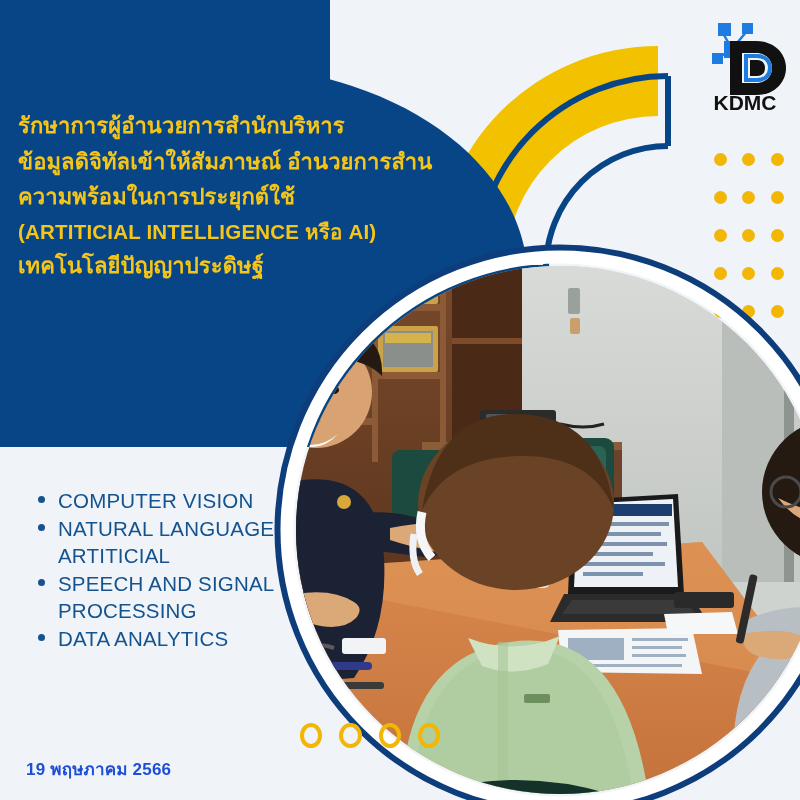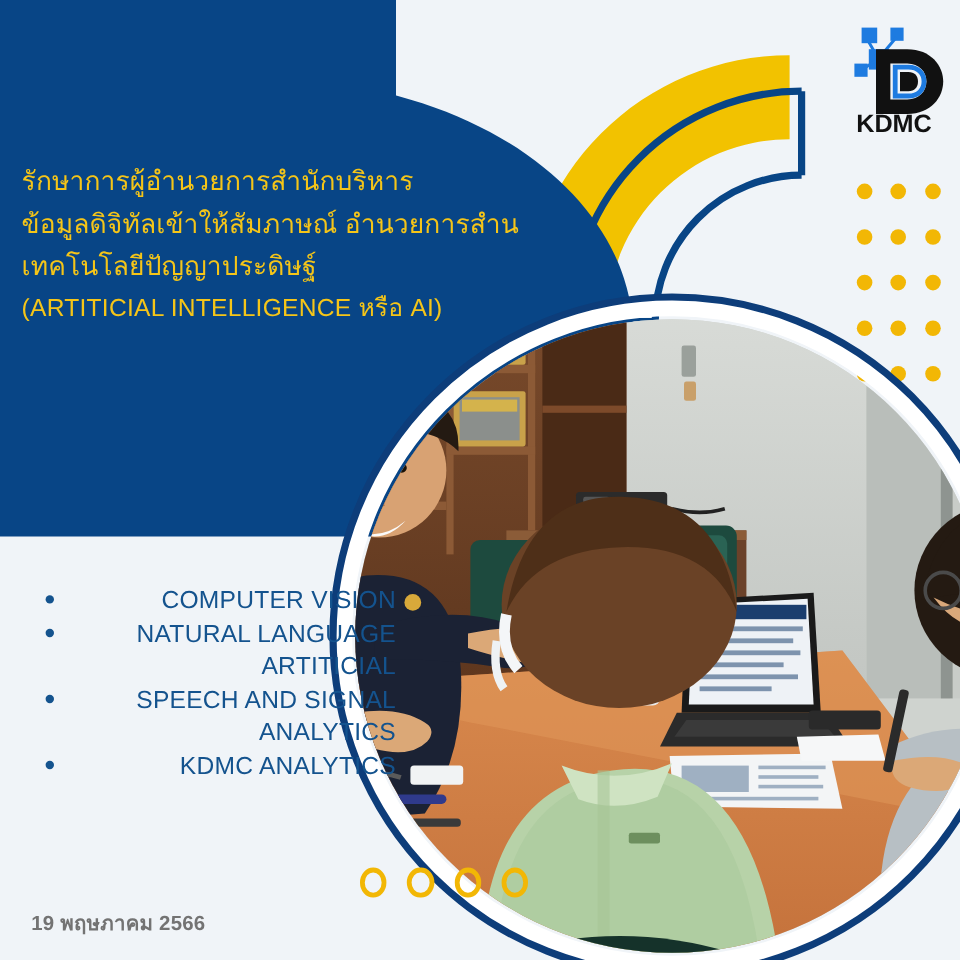--- a/index.html
+++ b/index.html
@@ -22,43 +22,42 @@
   
   .panel { position:absolute; left:0; top:0; width:560px; height:460px; }
 
   .headline {
     position:absolute;
     left:18px; top:108px;
     width:400px;
     color:#F5C518;
     font-size:22px;
     line-height:1.62;
-    font-weight:400;
+    font-weight:700;
     letter-spacing:0.1px;
     z-index:6;
-    margin-top:25px;
   }
   .headline .ln { display:block; white-space:nowrap; }
   .headline .ln.en { font-size:20.5px; letter-spacing:.2px; }
 
   
   .photo-wrap { position:absolute; left:272px; top:242px; width:576px; height:576px; z-index:4; }
 
   
   .dots { position:absolute; left:706px; top:140px; width:86px; height:190px; z-index:3;
           display:grid; grid-template-columns:repeat(3,1fr); grid-template-rows:repeat(5,1fr); }
   .dots i { width:13px; height:13px; border-radius:50%; background:#F2B705; display:block; justify-self:center; align-self:center; }
 
   
   .rings { position:absolute; left:300px; top:723px; width:140px; height:30px; z-index:7; display:flex; gap:17px; }
   .rings i { width:25px; height:25px; border-radius:50%; border:4px solid #F2B705; display:block; }
 
   
   .bullets { position:absolute; left:30px; top:487px; width:300px; z-index:6; }
-  .bullets ul { list-style:none;text-align:right; }
+  .bullets ul { list-style:none; }
   .bullets li {
     position:relative;
     color:#14538E;
     font-size:20.5px;
     line-height:1.32;
     padding-left:28px;
     margin-bottom:1px;
     letter-spacing:.2px;
     font-weight:400;
   }
@@ -66,21 +65,21 @@
     content:"";
     position:absolute;
     left:8px; top:9px;
     width:7px; height:7px; border-radius:50%;
     background:#14538E;
   }
 
   
   .date {
     position:absolute; left:26px; bottom:18px;
-    color:#737373; font-size:17px; font-weight:700; letter-spacing:.2px;
+    color:#1d4ed8; font-size:17px; font-weight:700; letter-spacing:.2px;
     z-index:8;
   }
 </style>
 </head>
 <body>
 
 <div class="poster">
 
   <div class="arcs">
     <svg width="280" height="240" viewBox="0 0 280 240">
@@ -108,22 +107,23 @@
                C 534 276 533 330 520 380
                C 512 412 500 432 492 447
                L 0 447 Z" fill="#084586"></path>
       <rect x="0" y="0" width="330" height="90" fill="#084586"></rect>
     </svg>
   </div>
 
   <div class="headline">
     <span class="ln">รักษาการผู้อำนวยการสำนักบริหาร</span>
     <span class="ln">ข้อมูลดิจิทัลเข้าให้สัมภาษณ์ อำนวยการสำน</span>
+    <span class="ln">ความพร้อมในการประยุกต์ใช้</span>
+    <span class="ln en">(ARTITICIAL INTELLIGENCE หรือ AI)</span>
     <span class="ln">เทคโนโลยีปัญญาประดิษฐ์</span>
-    <span class="ln en">(ARTITICIAL INTELLIGENCE หรือ AI)</span>
   </div>
 
   <div class="dots">
     <i></i>
       <i></i>
       <i></i>
     <i></i>
       <i></i>
       <i></i>
     <i></i>
@@ -323,22 +323,22 @@
     <i></i>
     <i></i>
     <i></i>
     <i></i>
   </div>
 
   <div class="bullets">
     <ul>
       <li>COMPUTER VISION</li>
       <li>NATURAL LANGUAGE ARTITICIAL</li>
-      <li>SPEECH AND SIGNAL ANALYTICS</li>
-      <li>KDMC ANALYTICS</li>
+      <li>SPEECH AND SIGNAL PROCESSING</li>
+      <li>DATA ANALYTICS</li>
     </ul>
   </div>
 
   <div class="date">19 พฤษภาคม 2566</div>
 
   <div class="logo">
     <svg width="86" height="92" viewBox="0 0 86 92">
 
       <g fill="#1E7BE0">
         <rect x="16" y="4" width="13" height="13"></rect>

